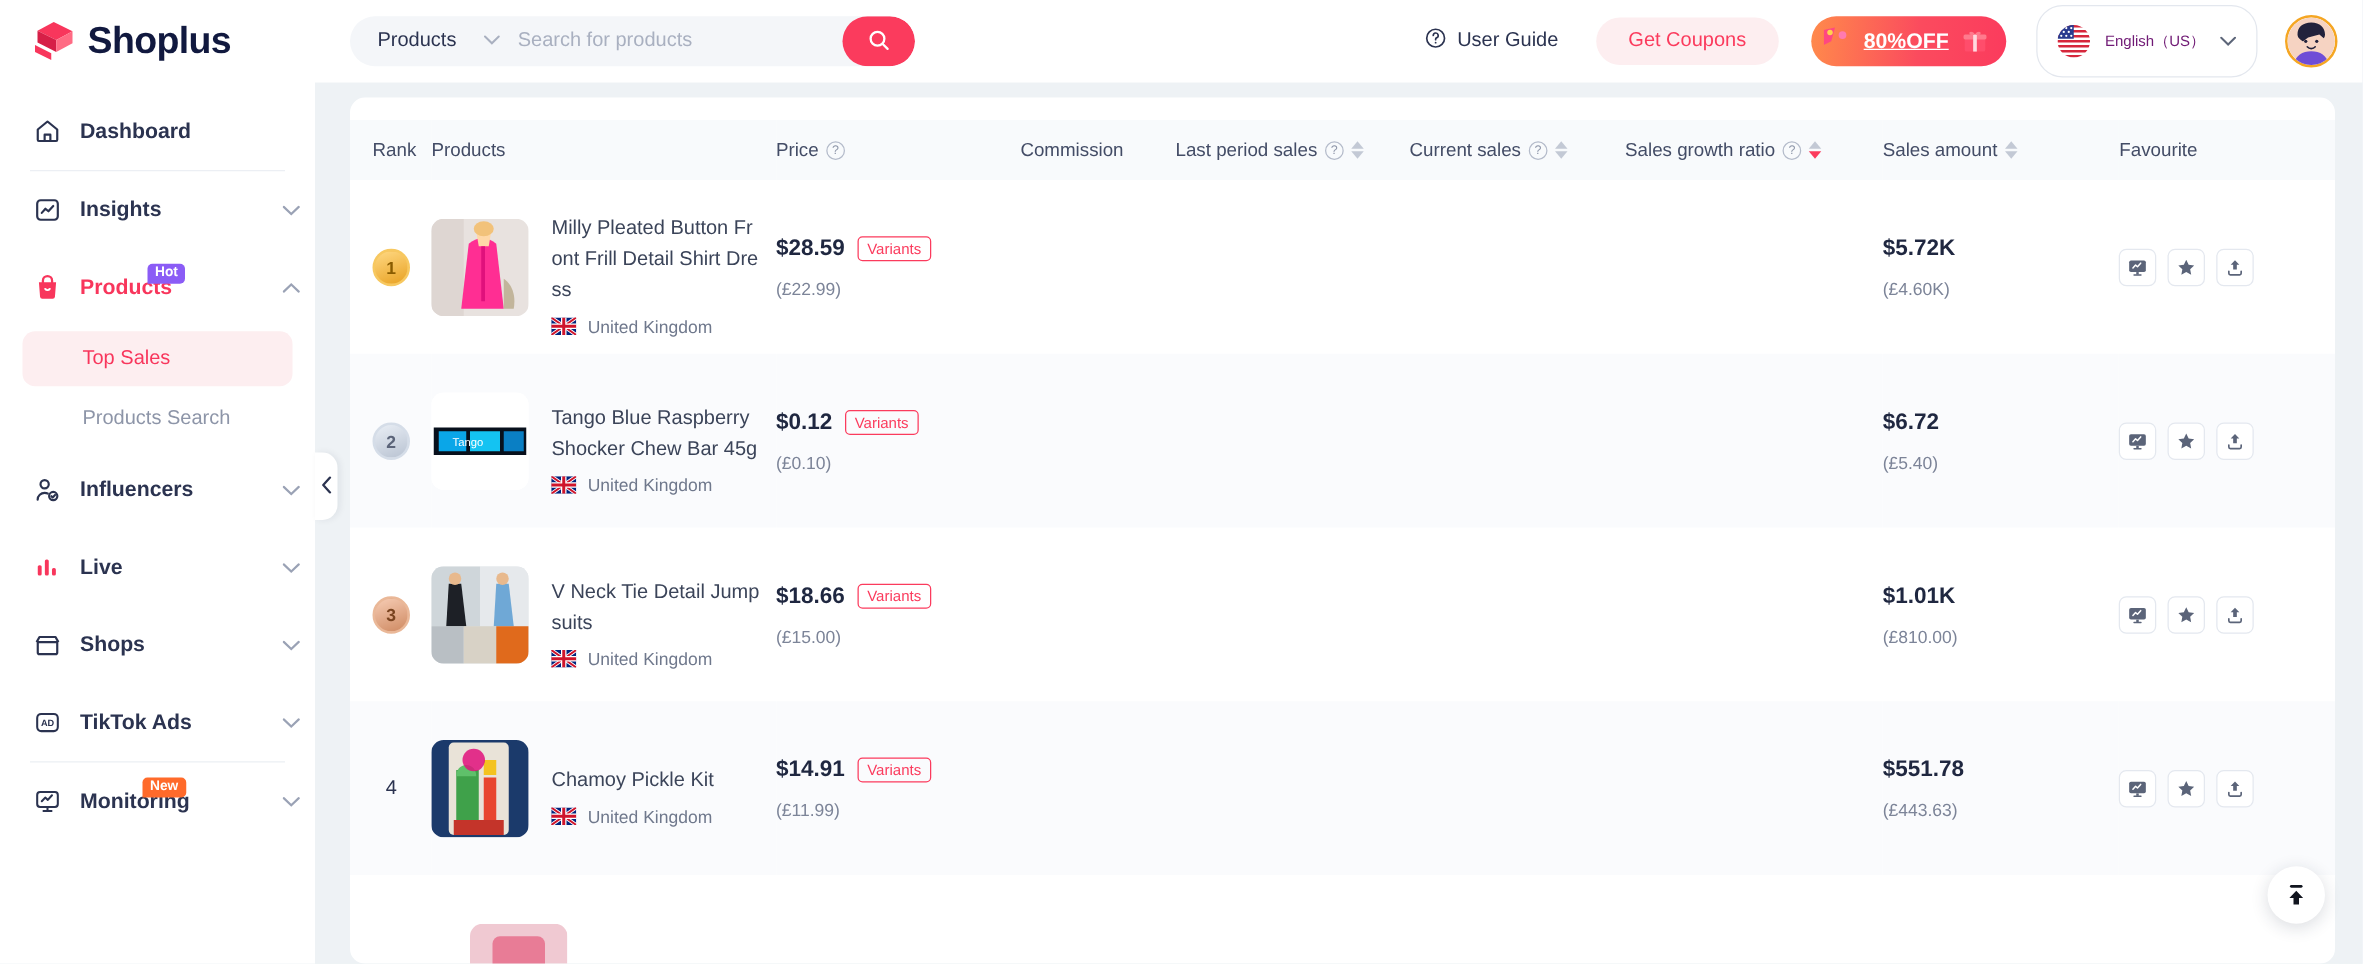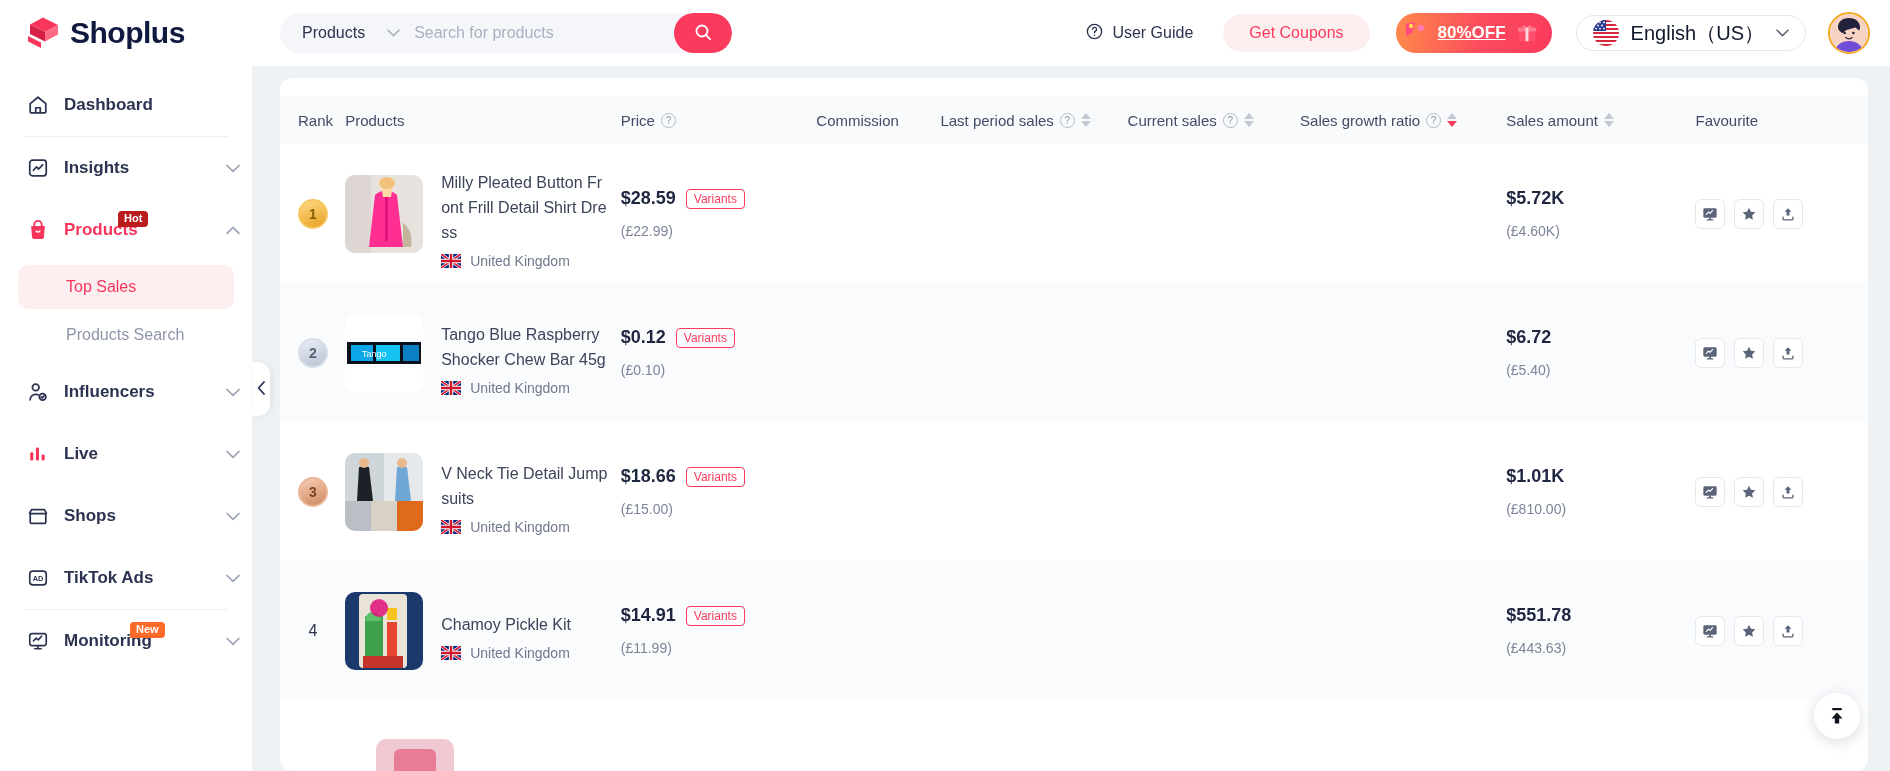--- a/index.html
+++ b/index.html
@@ -34,22 +34,22 @@
   .nav-item .nico { width: 24px; height: 24px; margin-right: 14px; flex: none;
                     display: flex; align-items: center; justify-content: center; }
   .nav-item .nlabel { white-space: nowrap; }
   .nav-item .chev { margin-left: auto; color: #9aa2b5; flex: none; }
   .nav-item.active { color: #f8365c; }
   .badge {
     position: absolute; top: 12px; font-size: 11px; font-weight: 700;
     color: #fff; padding: 1px 6px 2px; border-radius: 4px 4px 4px 0;
     line-height: 13px;
   }
-  .badge.hot { background: #b91c1c; left: 118px; }
-  .badge.new { background: #ff6a2a; left: 130px; }
+  .badge.hot { background: #8b5cf6; left: 118px; }
+  .badge.new { background: #ff6a2a; left: 114px; }
 
   .divider { height: 1px; background: #eceff4; margin: 0 24px; }
 
   .subitem {
     height: 44px; display: flex; align-items: center;
     margin: 4px 18px; padding-left: 48px; border-radius: 10px;
     font-size: 16px; color: #8d95a8; cursor: pointer;
   }
   .subitem.active { background: #fdeef0; color: #f8365c; }
 
@@ -106,22 +106,22 @@
   .promo {
     display: flex; align-items: center; gap: 10px;
     background: linear-gradient(95deg,#ff8a4b 0%,#fb4b5e 55%,#fb3b5d 100%);
     color: #fff; font-size: 17px; font-weight: 700;
     height: 40px; padding: 0 14px 0 10px; border-radius: 20px;
     cursor: pointer; margin-right: 24px; position: relative; overflow: hidden; text-decoration: underline;
   }
   .lang {
     display: flex; align-items: center; gap: 12px;
     border: 1px solid #e3e7ee; border-radius: 21px;
-    height: 36px; padding: 0 16px; cursor: pointer;
-    font-size: 20px; color: #0f172a; margin-right: 22px; white-space: nowrap;
+    height: 58px; padding: 0 16px; cursor: pointer;
+    font-size: 12px; color: #701a75; margin-right: 22px; white-space: nowrap;
   }
   .flag { width: 26px; height: 26px; border-radius: 50%; flex: none; }
   .avatar {
     width: 42px; height: 42px; border-radius: 50%;
     border: 2px solid #f5a623; overflow: hidden; cursor: pointer; flex: none;
   }
 
   
   .content {
     position: absolute; left: 252px; top: 66px; right: 0; bottom: 0;

